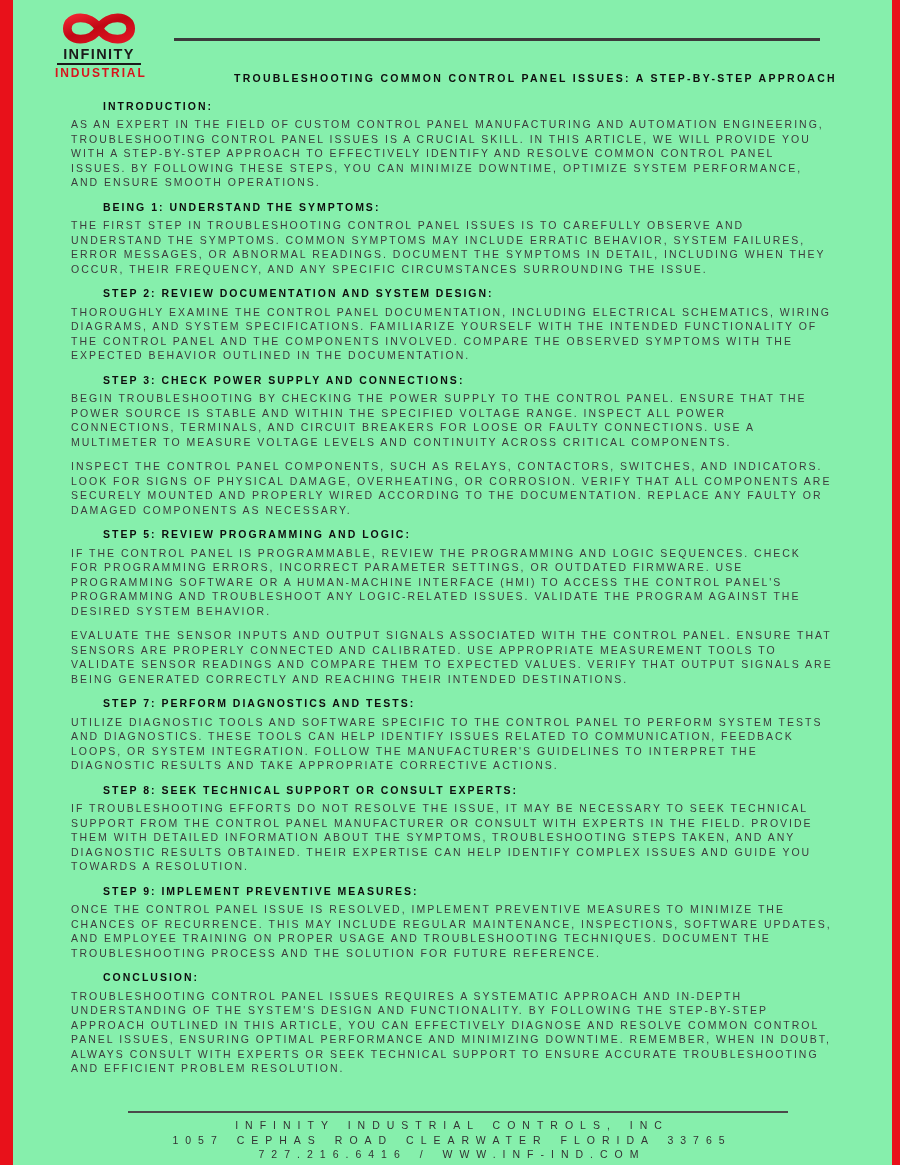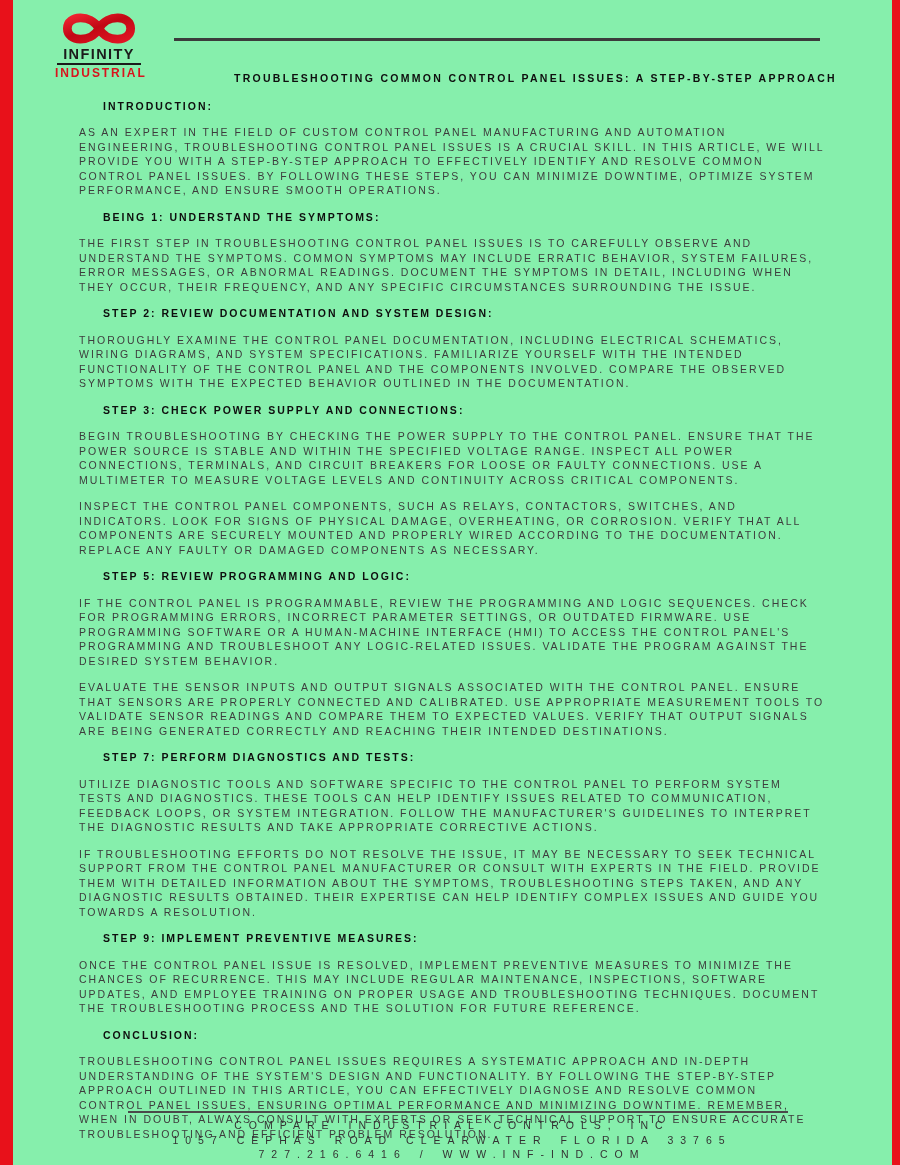--- a/index.html
+++ b/index.html
@@ -32,21 +32,21 @@
   }
   .title{
     font-size:10.5px;font-weight:bold;color:#0e0e0e;text-align:right;
     margin:0 0 13px 0;letter-spacing:2.3px;line-height:14.5px;
   }
   .section{margin-bottom:10px;}
   .section h2{
     font-size:10.5px;font-weight:bold;color:#0e0e0e;margin:0;
     letter-spacing:2px;line-height:14.5px;padding-left:36px;
   }
-  .section p{margin:12px;}
+  .section p{margin:4px;}
 
   
   .footer-rule{position:absolute;left:128px;top:1111px;width:660px;height:2px;background:#4a4a4a;}
   .footer-text{
     position:absolute;left:52px;top:1118px;width:800px;text-align:center;
     color:#333333;font-size:10.5px;letter-spacing:7px;word-spacing:3px;line-height:14.5px;
   }
 </style>
 </head>
 <body>
@@ -109,36 +109,37 @@
   <section class="section">
     <p>EVALUATE THE SENSOR INPUTS AND OUTPUT SIGNALS ASSOCIATED WITH THE CONTROL PANEL. ENSURE THAT SENSORS ARE PROPERLY CONNECTED AND CALIBRATED. USE APPROPRIATE MEASUREMENT TOOLS TO VALIDATE SENSOR READINGS AND COMPARE THEM TO EXPECTED VALUES. VERIFY THAT OUTPUT SIGNALS ARE BEING GENERATED CORRECTLY AND REACHING THEIR INTENDED DESTINATIONS.</p>
   </section>
 
   <section class="section">
     <h2>STEP 7: PERFORM DIAGNOSTICS AND TESTS:</h2>
     <p>UTILIZE DIAGNOSTIC TOOLS AND SOFTWARE SPECIFIC TO THE CONTROL PANEL TO PERFORM SYSTEM TESTS AND DIAGNOSTICS. THESE TOOLS CAN HELP IDENTIFY ISSUES RELATED TO COMMUNICATION, FEEDBACK LOOPS, OR SYSTEM INTEGRATION. FOLLOW THE MANUFACTURER'S GUIDELINES TO INTERPRET THE DIAGNOSTIC RESULTS AND TAKE APPROPRIATE CORRECTIVE ACTIONS.</p>
   </section>
 
   <section class="section">
+    <h2>STEP 8: SEEK TECHNICAL SUPPORT OR CONSULT EXPERTS:</h2>
     <p>IF TROUBLESHOOTING EFFORTS DO NOT RESOLVE THE ISSUE, IT MAY BE NECESSARY TO SEEK TECHNICAL SUPPORT FROM THE CONTROL PANEL MANUFACTURER OR CONSULT WITH EXPERTS IN THE FIELD. PROVIDE THEM WITH DETAILED INFORMATION ABOUT THE SYMPTOMS, TROUBLESHOOTING STEPS TAKEN, AND ANY DIAGNOSTIC RESULTS OBTAINED. THEIR EXPERTISE CAN HELP IDENTIFY COMPLEX ISSUES AND GUIDE YOU TOWARDS A RESOLUTION.</p>
   </section>
 
   <section class="section">
     <h2>STEP 9: IMPLEMENT PREVENTIVE MEASURES:</h2>
     <p>ONCE THE CONTROL PANEL ISSUE IS RESOLVED, IMPLEMENT PREVENTIVE MEASURES TO MINIMIZE THE CHANCES OF RECURRENCE. THIS MAY INCLUDE REGULAR MAINTENANCE, INSPECTIONS, SOFTWARE UPDATES, AND EMPLOYEE TRAINING ON PROPER USAGE AND TROUBLESHOOTING TECHNIQUES. DOCUMENT THE TROUBLESHOOTING PROCESS AND THE SOLUTION FOR FUTURE REFERENCE.</p>
   </section>
 
   <section class="section">
     <h2>CONCLUSION:</h2>
     <p>TROUBLESHOOTING CONTROL PANEL ISSUES REQUIRES A SYSTEMATIC APPROACH AND IN-DEPTH UNDERSTANDING OF THE SYSTEM'S DESIGN AND FUNCTIONALITY. BY FOLLOWING THE STEP-BY-STEP APPROACH OUTLINED IN THIS ARTICLE, YOU CAN EFFECTIVELY DIAGNOSE AND RESOLVE COMMON CONTROL PANEL ISSUES, ENSURING OPTIMAL PERFORMANCE AND MINIMIZING DOWNTIME. REMEMBER, WHEN IN DOUBT, ALWAYS CONSULT WITH EXPERTS OR SEEK TECHNICAL SUPPORT TO ENSURE ACCURATE TROUBLESHOOTING AND EFFICIENT PROBLEM RESOLUTION.</p>
   </section>
 </div>
   </main>
 
   <footer>
     <div class="footer-rule"></div>
     <div class="footer-text">
-      <div>COMPARE INDUSTRIAL CONTROLS, INC</div>
+      <div>INFINITY INDUSTRIAL CONTROLS, INC</div>
       <div>1057 CEPHAS ROAD CLEARWATER FLORIDA 33765</div>
       <div>727.216.6416 / WWW.INF-IND.COM</div>
     </div>
   </footer>
 </div>
 
 </body></html>

